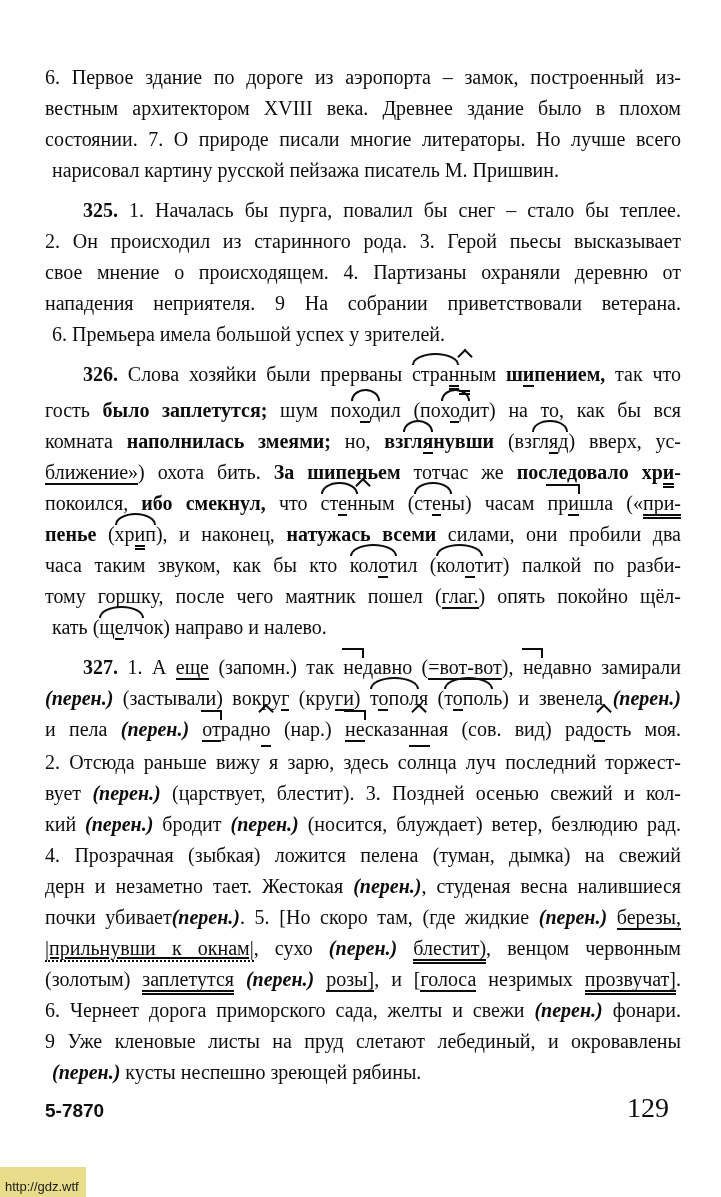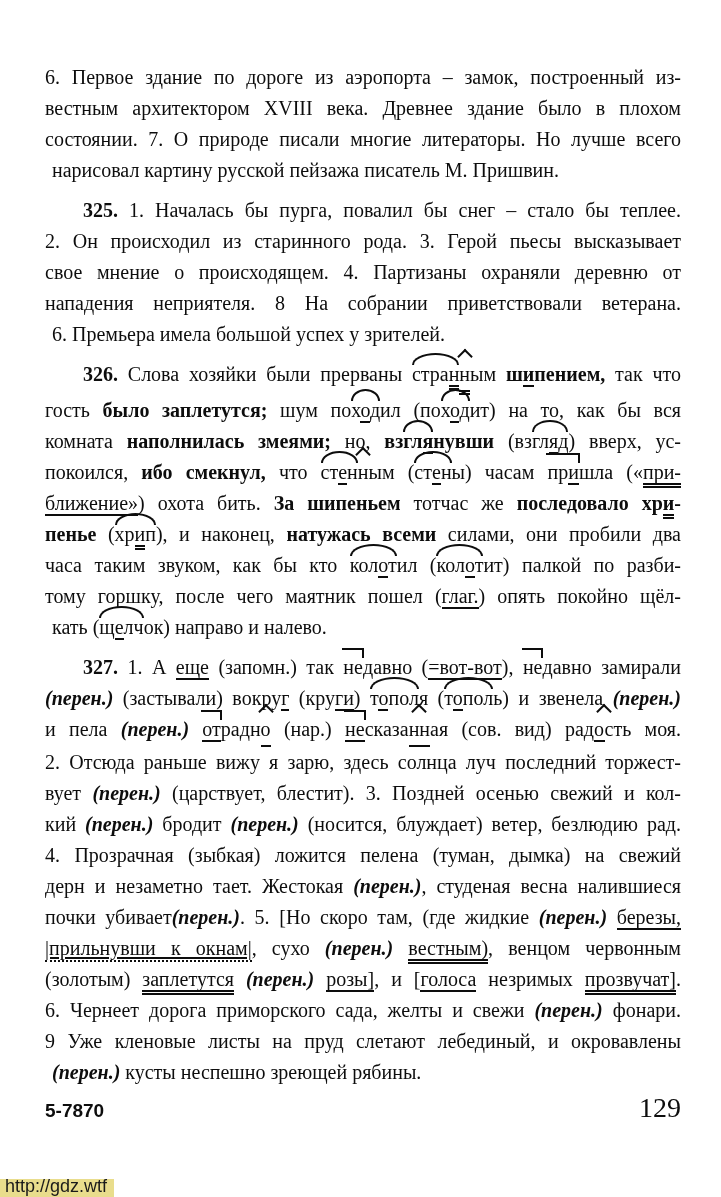--- a/index.html
+++ b/index.html
@@ -20,68 +20,68 @@
   .arc::before{content:"";position:absolute;left:0;right:0;top:-6px;height:10px;
         border:2px solid #0d0d0d;border-bottom:none;
         border-radius:50% 50% 0 0 / 100% 100% 0 0;}
   .pre{position:relative;display:inline-block;}
   .pre::before{content:"";position:absolute;left:-1px;right:-1px;top:-4px;height:8px;
         border-top:2px solid #0d0d0d;border-right:2px solid #0d0d0d;}
   .caret{position:relative;display:inline-block;}
   .caret::before{content:"";position:absolute;top:-8px;left:50%;width:9px;height:9px;
         border-top:2px solid #0d0d0d;border-right:2px solid #0d0d0d;
         transform:translateX(-50%) rotate(-45deg);}
-  .footer{position:absolute;left:45px;right:40px;top:1092px;display:flex;
+  .footer{position:absolute;left:45px;right:52px;top:1092px;display:flex;
         justify-content:space-between;align-items:baseline;text-align:right;}
   .footer .code{font-family:"Liberation Sans","DejaVu Sans",sans-serif;font-weight:700;font-size:19px;}
   .footer .pageno{font-size:28px;}
   .watermark{position:absolute;left:0;bottom:0;background:#e9dd8c;color:#1a1a1a;
-        font-family:"Liberation Sans","DejaVu Sans",sans-serif;font-size:18px;
-        padding:0 7px 3px 5px;line-height:15px;}
+        font-family:"Liberation Sans","DejaVu Sans",sans-serif;font-size:13px;
+        padding:12px 7px 3px 5px;line-height:15px;}
 </style>
 </head>
 <body>
 
 <div class="page">
   <div class="content" id="mount">
       <div class="para">
         <div class="line firstline">6. Первое здание по дороге из аэропорта – замок, построенный из-</div>
         <div class="line">вестным архитектором XVIII века. Древнее здание было в плохом</div>
         <div class="line">состоянии. 7. О природе писали многие литераторы. Но лучше всего</div>
         <div class="line lastline">нарисовал картину русской пейзажа писатель М. Пришвин.</div>
       </div>
       <div class="para indent">
         <div class="line firstline"><span class="b">325.</span> 1. Началась бы пурга, повалил бы снег – стало бы теплее.</div>
         <div class="line">2. Он происходил из старинного рода. 3. Герой пьесы высказывает</div>
         <div class="line">свое мнение о происходящем. 4. Партизаны охраняли деревню от</div>
-        <div class="line">нападения неприятеля. 8 На собрании приветствовали ветерана.</div>
+        <div class="line">нападения неприятеля. 9 На собрании приветствовали ветерана.</div>
         <div class="line lastline">6. Премьера имела большой успех у зрителей.</div>
       </div>
       <div class="para indent">
         <div class="line firstline"><span class="b">326.</span> Слова хозяйки были прерваны <span class="arc"><span>стра</span><span class="uu">н</span></span><span class="caret uu">н</span>ым <span class="b">ш</span><span class="b u">и</span><span class="b">пением,</span> так что</div>
         <div class="line">гость <span class="b">было заплетутся;</span> шум по<span class="arc"><span>х</span><span class="u">о</span><span>д</span></span>ил (по<span class="arc"><span>х</span><span class="u">о</span><span>д</span></span>ит) на то, как бы вся</div>
         <div class="line">комната <span class="b">наполнилась змеями;</span> но, <span class="b">вз</span><span class="b arc"><span>гл</span><span class="u">я</span></span><span class="b">нувши</span> (вз<span class="arc"><span>гл</span><span class="u">я</span><span>д</span></span>) вверх, ус-</div>
+        <div class="line"><span class="u">ближение»</span>) охота бить. <span class="b">За шипеньем</span> тотчас же <span class="b">последовало хр</span><span class="b uu">и</span><span class="b">-</span></div>
         <div class="line">покоился, <span class="b">ибо смекнул,</span> что <span class="arc"><span>ст</span><span class="u">е</span><span>н</span></span><span class="caret">н</span>ым (<span class="arc"><span>ст</span><span class="u">е</span><span>н</span></span>ы) часам <span class="pre"><span>пр</span><span class="u">и</span></span>шла («<span class="uu">при-</span></div>
-        <div class="line"><span class="u">ближение»</span>) охота бить. <span class="b">За шипеньем</span> тотчас же <span class="b">последовало хр</span><span class="b uu">и</span><span class="b">-</span></div>
         <div class="line"><span class="b">пенье</span> (<span class="arc"><span>хр</span><span class="uu">и</span><span>п</span></span>), и наконец, <span class="b">натужась всеми</span> силами, они пробили два</div>
         <div class="line">часа таким звуком, как бы кто <span class="arc"><span>кол</span><span class="u">о</span><span>т</span></span>ил (<span class="arc"><span>кол</span><span class="u">о</span><span>т</span></span>ит) палкой по разби-</div>
         <div class="line">тому горшку, после чего маятник пошел (<span class="u">глаг.</span>) опять покойно щёл-</div>
         <div class="line lastline">кать (<span class="arc"><span>щ</span><span class="u">е</span><span>лч</span></span>ок) направо и налево.</div>
       </div>
       <div class="para indent">
         <div class="line firstline"><span class="b">327.</span> 1. А <span class="u">еще</span> (запомн.) так <span class="pre"><span>не</span></span>давно (<span class="u">=вот-вот</span>), <span class="pre"><span>не</span></span>давно замирали</div>
         <div class="line"><span class="bi">(перен.)</span> (застывали) вокру<span class="u">г</span> (кру<span class="u">ги</span>) <span class="arc"><span>т</span><span class="u">о</span><span>пол</span></span>я (<span class="arc"><span>т</span><span class="u">о</span><span>пол</span></span>ь) и звенела <span class="bi">(перен.)</span></div>
         <div class="line">и пела <span class="bi">(перен.)</span> <span class="pre"><span class="u">от</span></span>радн<span class="caret u">о</span> (нар.) <span class="pre"><span class="u">не</span></span>сказа<span class="caret u">нн</span>ая (сов. вид) рад<span class="caret"><span class="u">о</span><span>с</span></span>ть моя.</div>
         <div class="line">2. Отсюда раньше вижу я зарю, здесь солнца луч последний торжест-</div>
         <div class="line">вует <span class="bi">(перен.)</span> (царствует, блестит). 3. Поздней осенью свежий и кол-</div>
         <div class="line">кий <span class="bi">(перен.)</span> бродит <span class="bi">(перен.)</span> (носится, блуждает) ветер, безлюдию рад.</div>
         <div class="line">4. Прозрачная (зыбкая) ложится пелена (туман, дымка) на свежий</div>
         <div class="line">дерн и незаметно тает. Жестокая <span class="bi">(перен.)</span>, студеная весна налившиеся</div>
         <div class="line">почки убивает<span class="bi">(перен.)</span>. 5. [Но скоро там, (где жидкие <span class="bi">(перен.)</span> <span class="u">березы,</span></div>
-        <div class="line"><span class="du">|прильнувши к окнам|</span>, сухо <span class="bi">(перен.)</span> <span class="uu">вестным)</span>, венцом червонным</div>
+        <div class="line"><span class="du">|прильнувши к окнам|</span>, сухо <span class="bi">(перен.)</span> <span class="uu">блестит)</span>, венцом червонным</div>
         <div class="line">(золотым) <span class="uu">заплетутся</span> <span class="bi">(перен.)</span> <span class="u">розы]</span>, и [<span class="u">голоса</span> незримых <span class="uu">прозвучат]</span>.</div>
         <div class="line">6. Чернеет дорога приморского сада, желты и свежи <span class="bi">(перен.)</span> фонари.</div>
         <div class="line">9 Уже кленовые листы на пруд слетают лебединый, и окровавлены</div>
         <div class="line lastline"><span class="bi">(перен.)</span> кусты неспешно зреющей рябины.</div>
       </div>
     </div>
 
   <div class="footer">
     <span class="code">5-7870</span>
     <span class="pageno">129</span>

